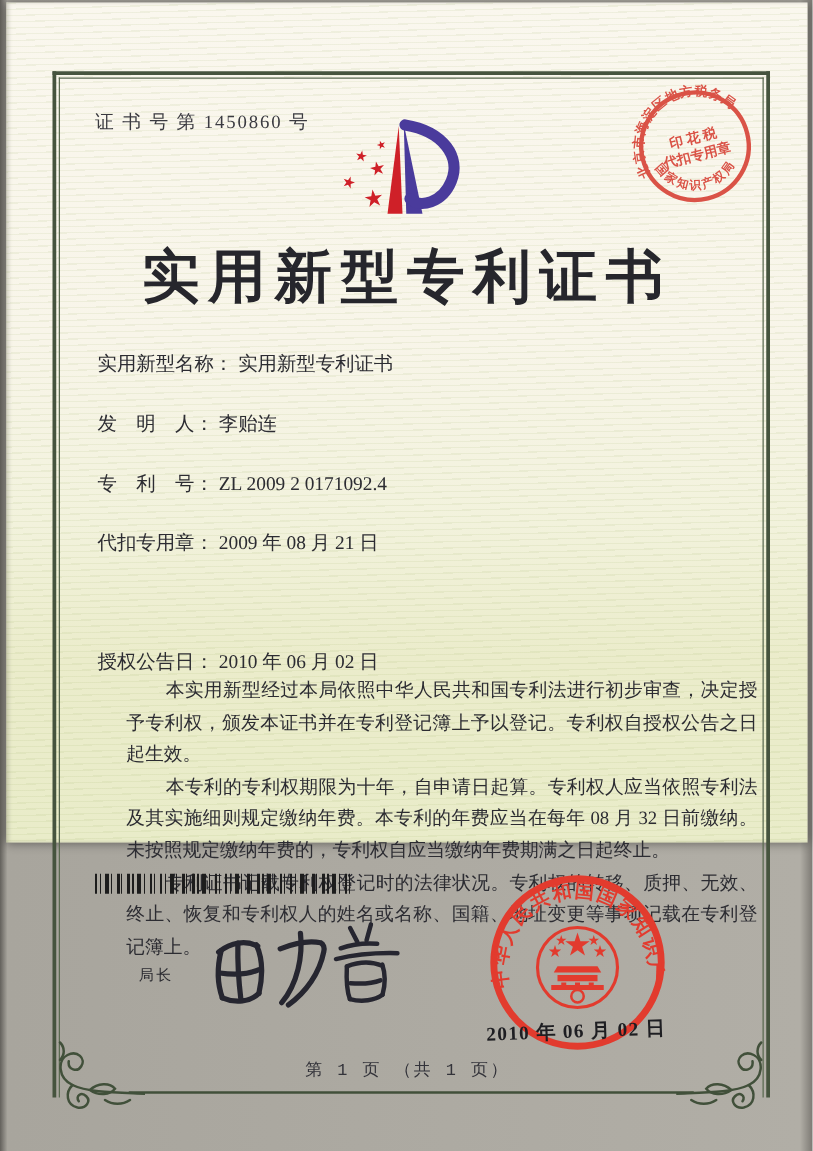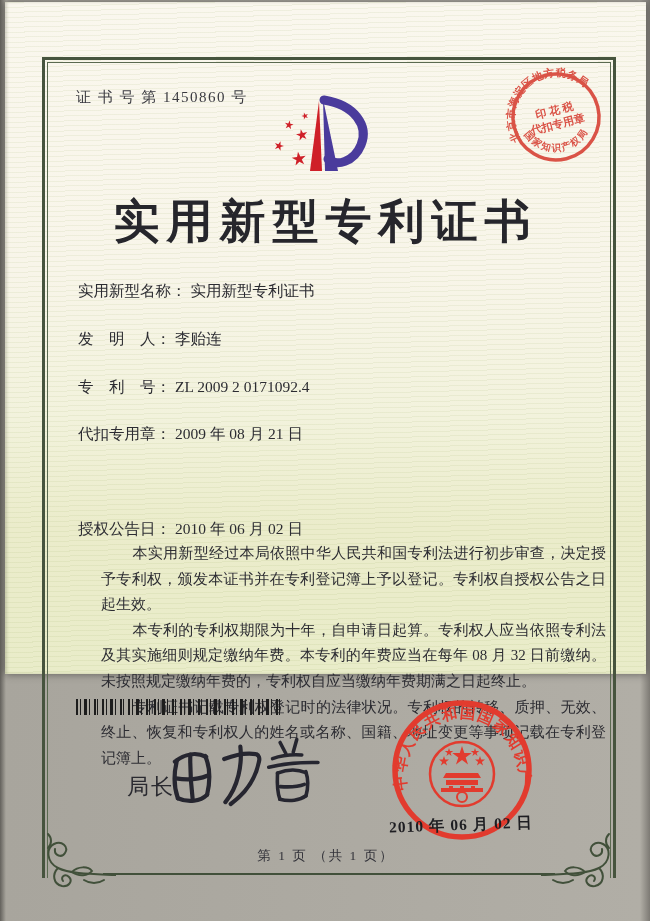--- a/index.html
+++ b/index.html
@@ -46,32 +46,32 @@
   .barcode{
     position:absolute;left:71px;top:697px;width:208px;height:16px;
     background:repeating-linear-gradient(90deg,
       #1d1d1d 0 2px,transparent 2px 4px,
       #1d1d1d 4px 5px,transparent 5px 8px,
       #1d1d1d 8px 11px,transparent 11px 13px,
       #1d1d1d 13px 14px,transparent 14px 18px,
       #1d1d1d 18px 20px,transparent 20px 21px,
       #1d1d1d 21px 22px,transparent 22px 26px);
   }
-  .director{position:absolute;left:122px;top:770px;font-size:22px;color:#2a2a30;letter-spacing:2px;font-family:Liberation Serif, serif;}
+  .director{position:absolute;left:106px;top:770px;font-size:12px;color:#2a2a30;letter-spacing:2px;font-family:Liberation Serif, serif;}
   .signature{position:absolute;left:158px;top:733px;width:160px;height:84px;transform:rotate(-3deg);}
   .sig-hidden{position:absolute;left:0;top:0;opacity:0;font-size:10px;}
   .seal{position:absolute;left:381px;top:692px;width:152px;height:152px;}
   .seal-date{
     position:absolute;left:371px;top:813px;width:170px;text-align:center;
     font-size:15.5px;font-weight:bold;color:#1e1e22;letter-spacing:1px;transform:rotate(-2deg);
   }
   .tax-stamp{position:absolute;left:498px;top:62px;width:106px;height:106px;transform:rotate(-14deg);opacity:.93;}
   .footer{
     position:absolute;left:37px;top:845px;width:568px;text-align:center;
-    font-size:13.5px;color:#33333a;letter-spacing:2px;
+    font-size:13.5px;color:#33333a;letter-spacing:2px;font-family:Liberation Mono, monospace;
   }
   svg text{font-family:"Liberation Serif","DejaVu Serif",serif;}
 </style>
 </head>
 <body>
 
 <div class="paper">
 
   <div class="frame"></div>
 

